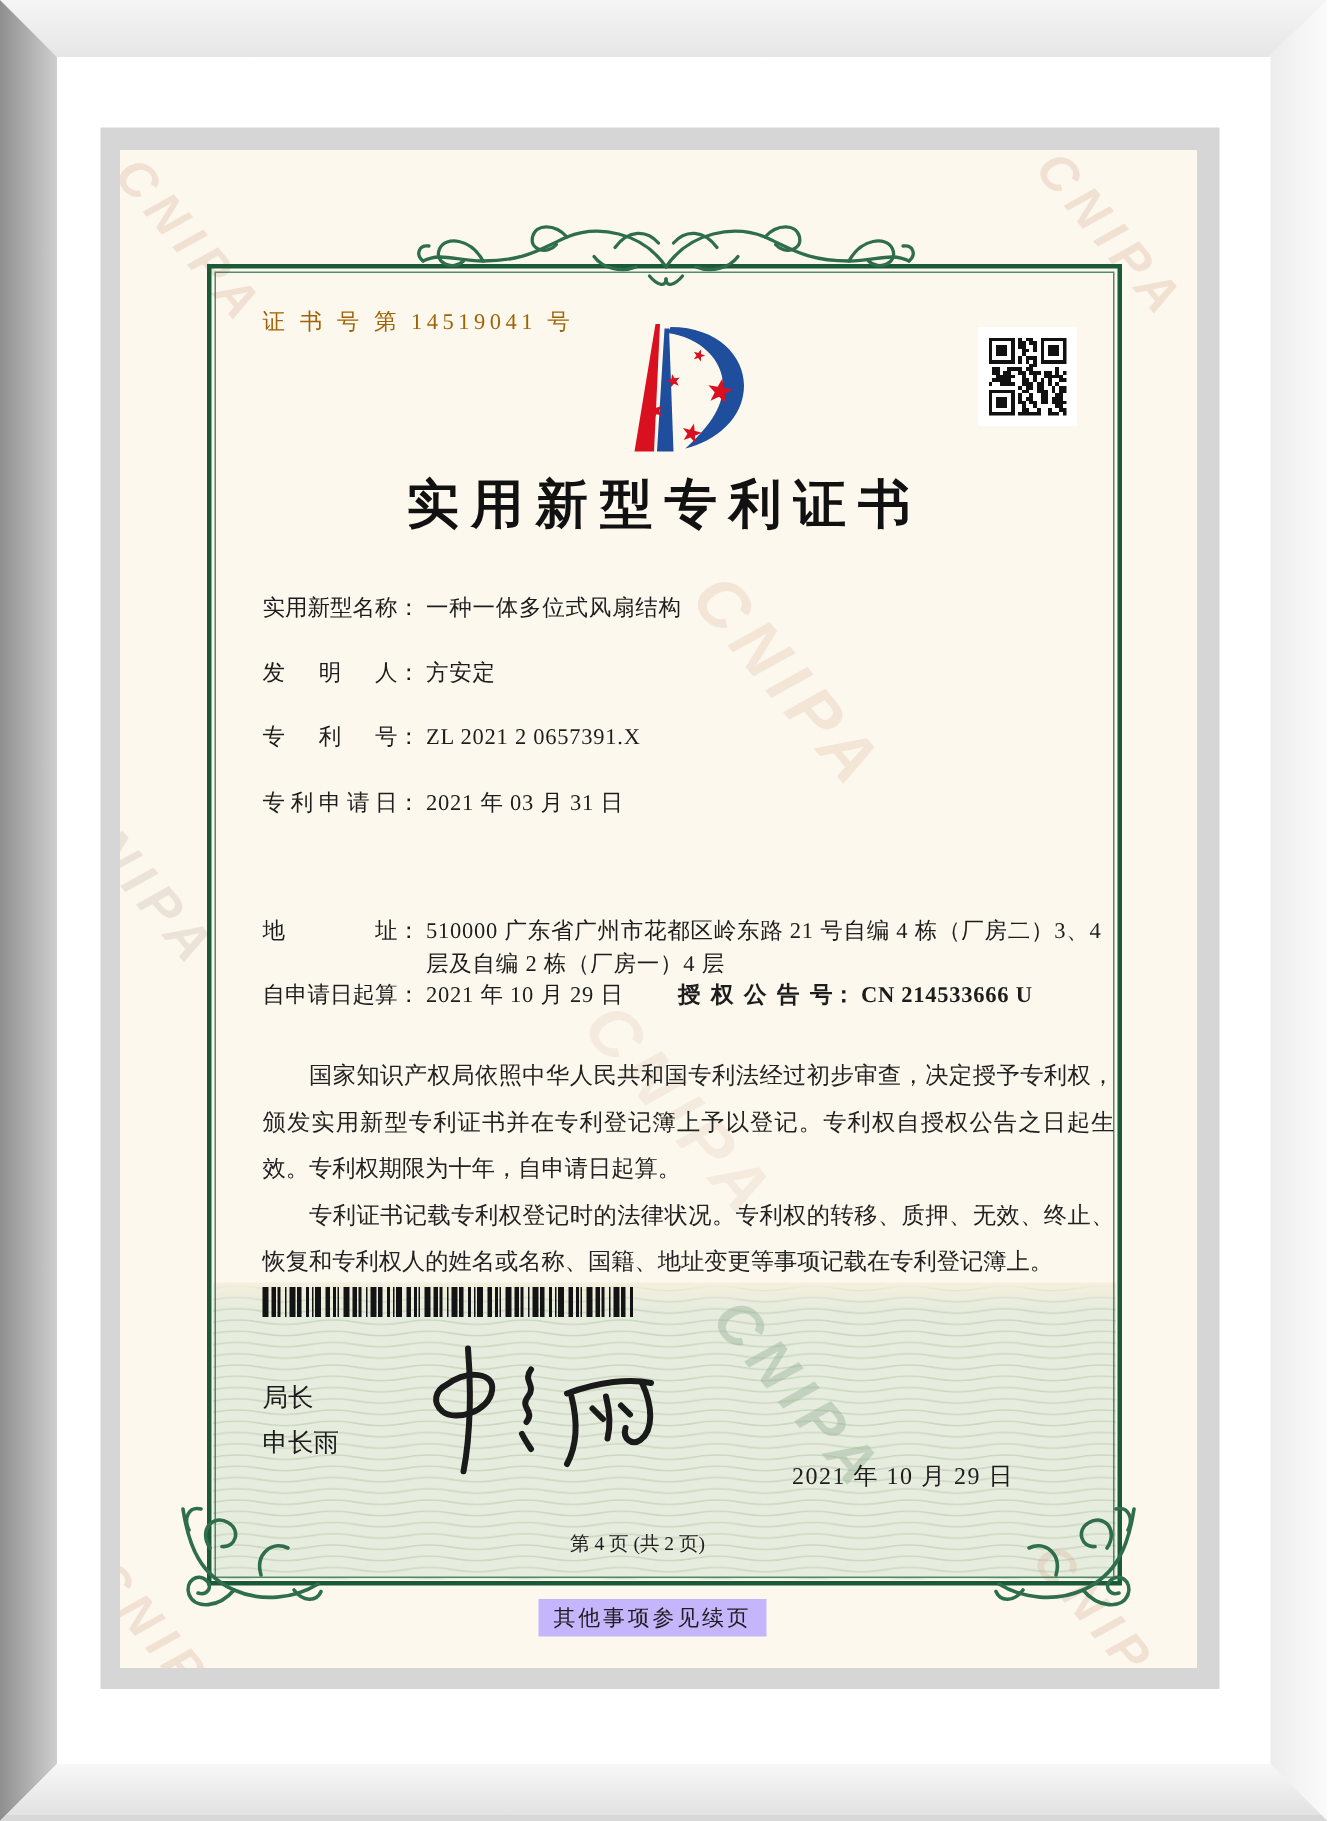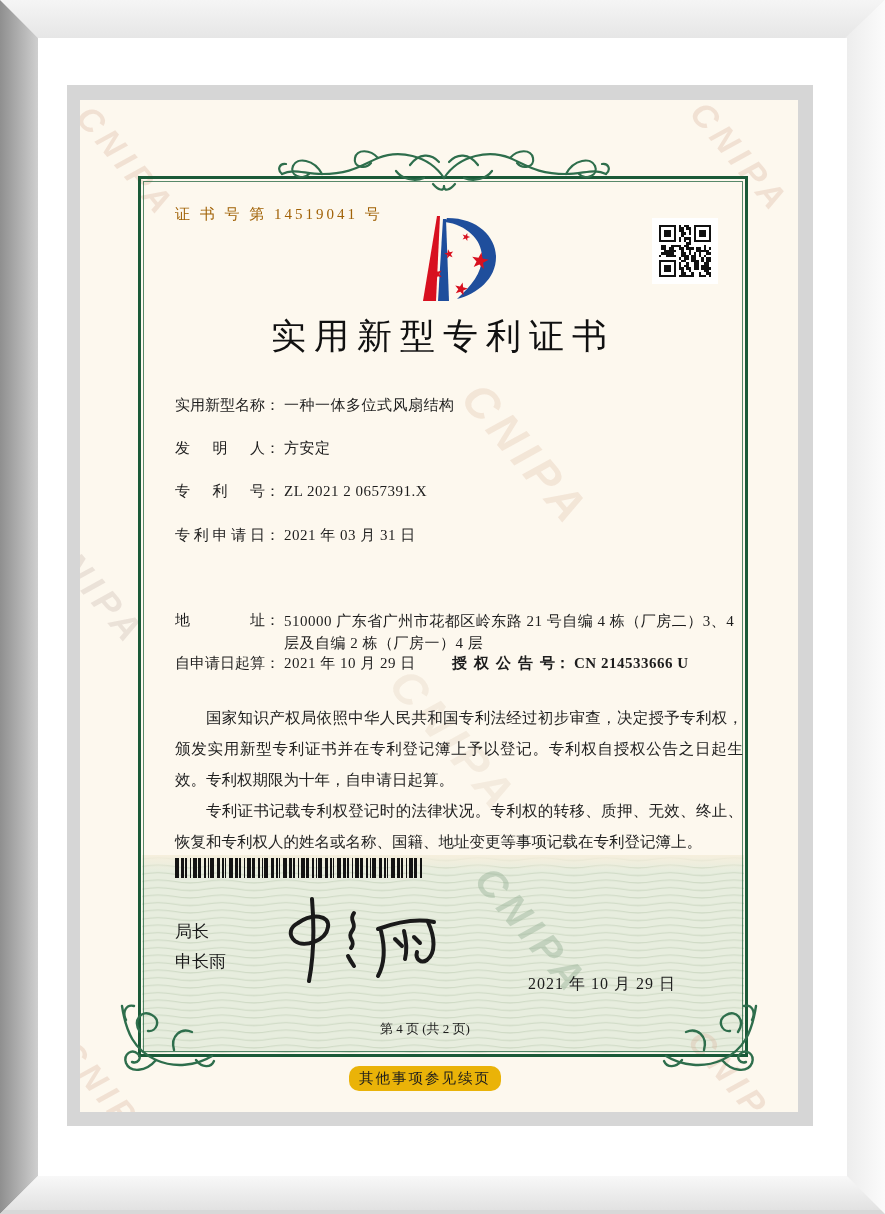--- a/index.html
+++ b/index.html
@@ -48,43 +48,43 @@
   .corner{position:absolute;z-index:4;}
   .corner-left{left:36px;top:898px;}
   .corner-right{left:582px;top:898px;}
   
   .content{position:absolute;inset:0;z-index:5;color:#1d1d1d;}
   .cert-no{position:absolute;left:95px;top:105px;font-size:15px;letter-spacing:3px;color:#a16207;}
   .logo{position:absolute;left:303px;top:112px;}
   .qr-box{position:absolute;left:572px;top:118px;width:66px;height:66px;background:#ffffff;}
   .qr-box svg{position:absolute;left:7px;top:7px;}
   .title{position:absolute;left:363px;top:213px;transform:translateX(-50%);
-      font-size:35px;font-weight:normal;letter-spacing:8px;white-space:nowrap;color:#111;}
+      font-size:35px;font-weight:bold;letter-spacing:8px;white-space:nowrap;color:#111;}
   .row{position:absolute;left:95px;font-size:15px;white-space:nowrap;}
   .lbl{display:inline-block;width:90px;text-align:justify;text-align-last:justify;vertical-align:top;}
   .lbl2{display:inline-block;width:103px;text-align:justify;text-align-last:justify;vertical-align:top;}
   .colon{display:inline-block;margin-right:4px;}
   .val{letter-spacing:0.5px;}
   .row-addr{white-space:normal;}
   .row-addr .val{display:inline-block;width:455px;line-height:1.45;vertical-align:top;letter-spacing:0.5px;}
   .pair2{position:absolute;left:277px;top:0;white-space:nowrap;font-weight:bold;}
   .paras{position:absolute;left:95px;top:602px;width:568px;font-size:15.5px;line-height:31px;
       text-align:justify;color:#222;}
   .paras p{margin:0;text-indent:2em;}
   .barcode{position:absolute;left:95px;top:758px;width:252px;height:20px;font-size:0;}
   .barcode i{display:inline-block;height:100%;background:#131313;}
   .signer-role{position:absolute;left:95px;top:820px;font-family:"Liberation Sans","DejaVu Sans",sans-serif;
       font-size:17px;color:#1b1b1b;}
   .signer-name{position:absolute;left:95px;top:850px;font-family:"Liberation Sans","DejaVu Sans",sans-serif;
       font-size:17px;color:#1b1b1b;}
   .sig{position:absolute;left:198px;top:793px;}
   .issue-date{position:absolute;left:448px;top:874px;font-size:16px;letter-spacing:1px;}
   .page-info{position:absolute;left:345px;top:920px;transform:translateX(-50%);font-size:13px;white-space:nowrap;}
-  .footer-note{position:absolute;left:345px;top:966px;transform:translateX(-50%);
-      background:#eab308;padding:3px 10px;font-size:14.5px;letter-spacing:2px;white-space:nowrap;border-radius:10px;}
+  .footer-note{position:absolute;left:355px;top:966px;transform:translateX(-50%);
+      background:#c4b5fd;padding:3px 10px;font-size:14.5px;letter-spacing:2px;white-space:nowrap;}
 </style>
 </head>
 <body>
 
 <div class="stage">
   <div class="bevel bevel-top"></div>
   <div class="bevel bevel-left"></div>
   <div class="bevel bevel-right"></div>
   <div class="bevel bevel-bottom"></div>
   <div class="matte"></div>

